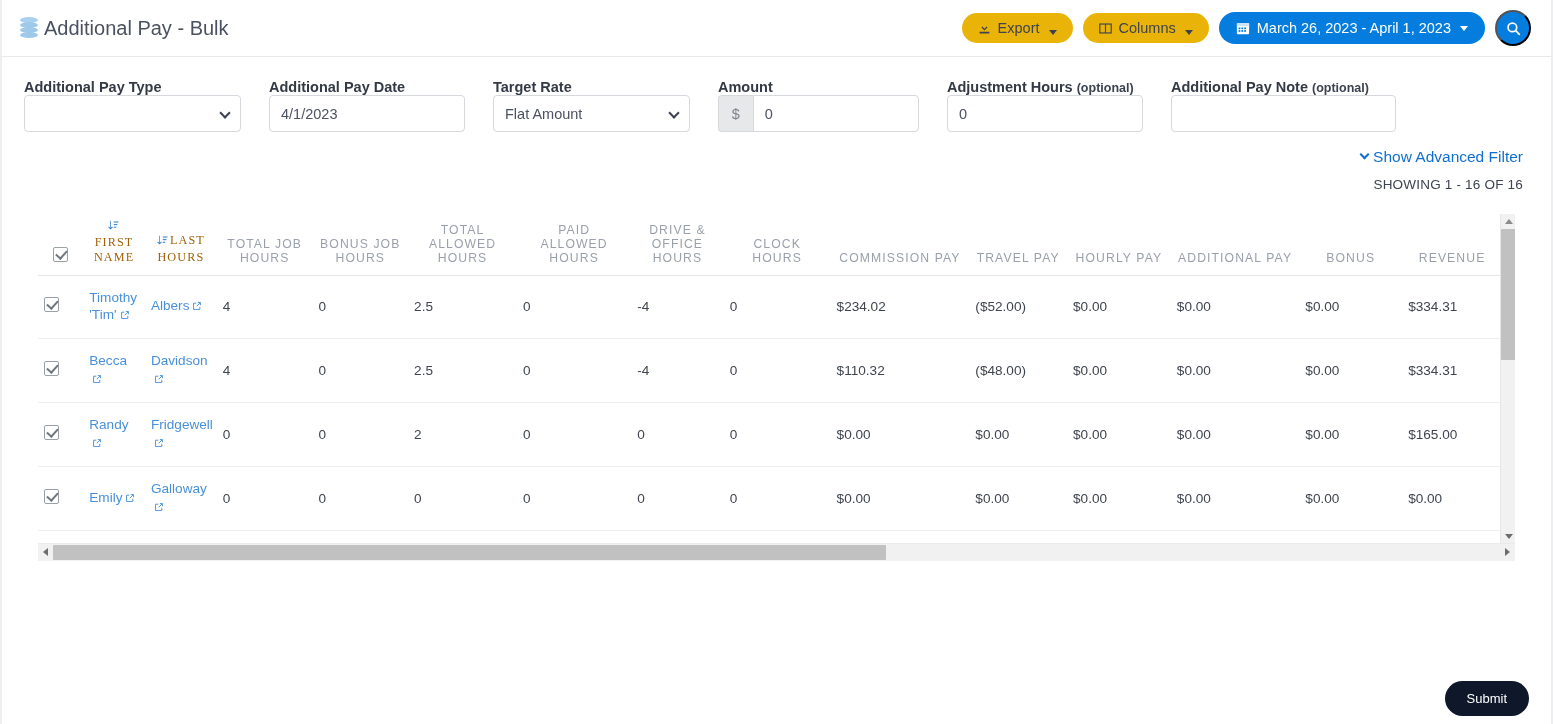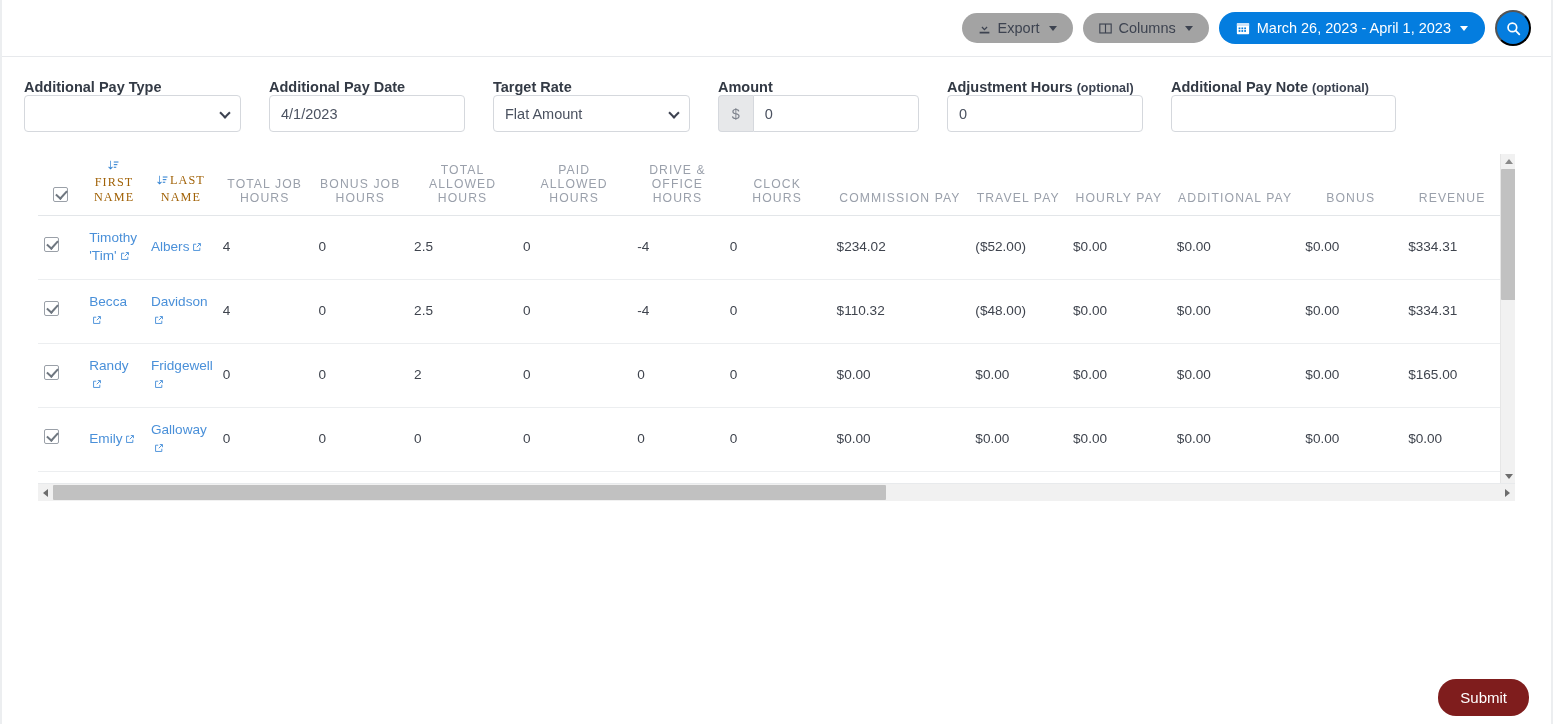--- a/index.html
+++ b/index.html
@@ -48,21 +48,21 @@
   .btn {
     font-family: "Liberation Sans", sans-serif;
     font-size: 14.5px;
     border: none; outline: none; cursor: pointer;
     display: inline-flex; align-items: center; gap: 7px;
     border-radius: 18px;
     padding: 8px 16px;
     line-height: 1;
     white-space: nowrap;
   }
-  .btn-grey { background: #a3a3a3; color: #3d4350; }
+  .btn-grey { background: #eab308; color: #3d4350; align-items: flex-end; }
   .btn-blue { background: #047ddf; color: #fff; padding: 9px 17px; }
   .btn-search {
     background: #047ddf; color: #fff;
     width: 36px; height: 36px; border-radius: 50%;
     display: inline-flex; align-items: center; justify-content: center;
     padding: 0;
   }
   .caret {
     width: 0; height: 0;
     border-left: 4.5px solid transparent;
@@ -266,33 +266,42 @@
     width: 833px; height: 15px;
     background: #c1c1c1; border-radius: 1px;
     cursor: pointer;
   }
 
   
   .footer {
     position: absolute; right: 22px; bottom: 8px;
   }
   .btn-submit {
-    background: #7f1d1d; color: #fff;
+    background: #0f172a; color: #fff;
     border: none; border-radius: 18px;
-    font-size: 15px; padding: 10px 22px;
+    font-size: 13px; padding: 10px 22px;
     font-family: "Liberation Sans", sans-serif;
     cursor: pointer;
   }
 </style>
 </head>
 <body>
 
 <div class="page">
 
   <div class="appbar">
+    <div class="appbar-title">
+      <span class="db-icon">
+          <i></i>
+          <i></i>
+          <i></i>
+          <i></i>
+        </span>
+      <span>Additional Pay - Bulk</span>
+    </div>
 
     <div class="appbar-right">
       <button class="btn btn-grey">
         <span class="ico">
           <svg width="13" height="13" viewBox="0 0 16 16">
               <path fill="#3d4350" d="M8 1v7.2L5.4 5.6 4.3 6.7 8 10.4l3.7-3.7-1.1-1.1L8 8.2V1H8zM2 12v2h12v-2H2z"></path>
             </svg>
         </span>
         <span>Export</span>
         <span class="caret"></span>
@@ -382,20 +391,27 @@
 
     <div class="fgroup w-note" style="padding-right:0;">
       <div class="flabel">
         <span>Additional Pay Note</span>
         <span class="opt">(optional)</span>
       </div>
       <input class="ctl" type="text" value="" style="">
     </div>
   </div>
 
+  <div class="filter-meta">
+    <div class="advlink">
+      <span class="chev2"></span>
+      <span>Show Advanced Filter</span>
+    </div>
+    <div class="showing">SHOWING 1 - 16 OF 16</div>
+  </div>
 
   <div class="tablewrap">
     <div class="scrollbox">
       <table class="grid">
         <colgroup>
           <col class="c-cb">
             <col class="c-fn">
             <col class="c-ln">
             <col class="c-tjh">
             <col class="c-pjh">
@@ -426,21 +442,21 @@
               </span><span>FIRST NAME</span>
             </th>
             <th class="sortable">
               <span class="sorticon">
                 <svg width="11" height="11" viewBox="0 0 16 16">
                     <path fill="#2c7fd1" d="M3.2 1.2v10.2L1.3 9.5.4 10.4l3.3 3.3L7 10.4l-.9-.9-1.9 1.9V1.2z"></path>
                     <rect x="8.4" y="2.2" width="6.8" height="1.5" fill="#2c7fd1"></rect>
                     <rect x="8.4" y="6.0" width="5.2" height="1.5" fill="#2c7fd1"></rect>
                     <rect x="8.4" y="9.8" width="3.6" height="1.5" fill="#2c7fd1"></rect>
                   </svg>
-              </span><span>LAST NAME</span>
+              </span><span>LAST HOURS</span>
             </th>
             <th><span>TOTAL JOB HOURS</span></th>
             <th><span>BONUS JOB HOURS</span></th>
             <th><span>TOTAL ALLOWED HOURS</span></th>
             <th><span>PAID ALLOWED HOURS</span></th>
             <th><span>DRIVE &amp; OFFICE HOURS</span></th>
             <th><span>CLOCK HOURS</span></th>
             <th><span>COMMISSION PAY</span></th>
             <th><span>TRAVEL PAY</span></th>
             <th><span>HOURLY PAY</span></th>

